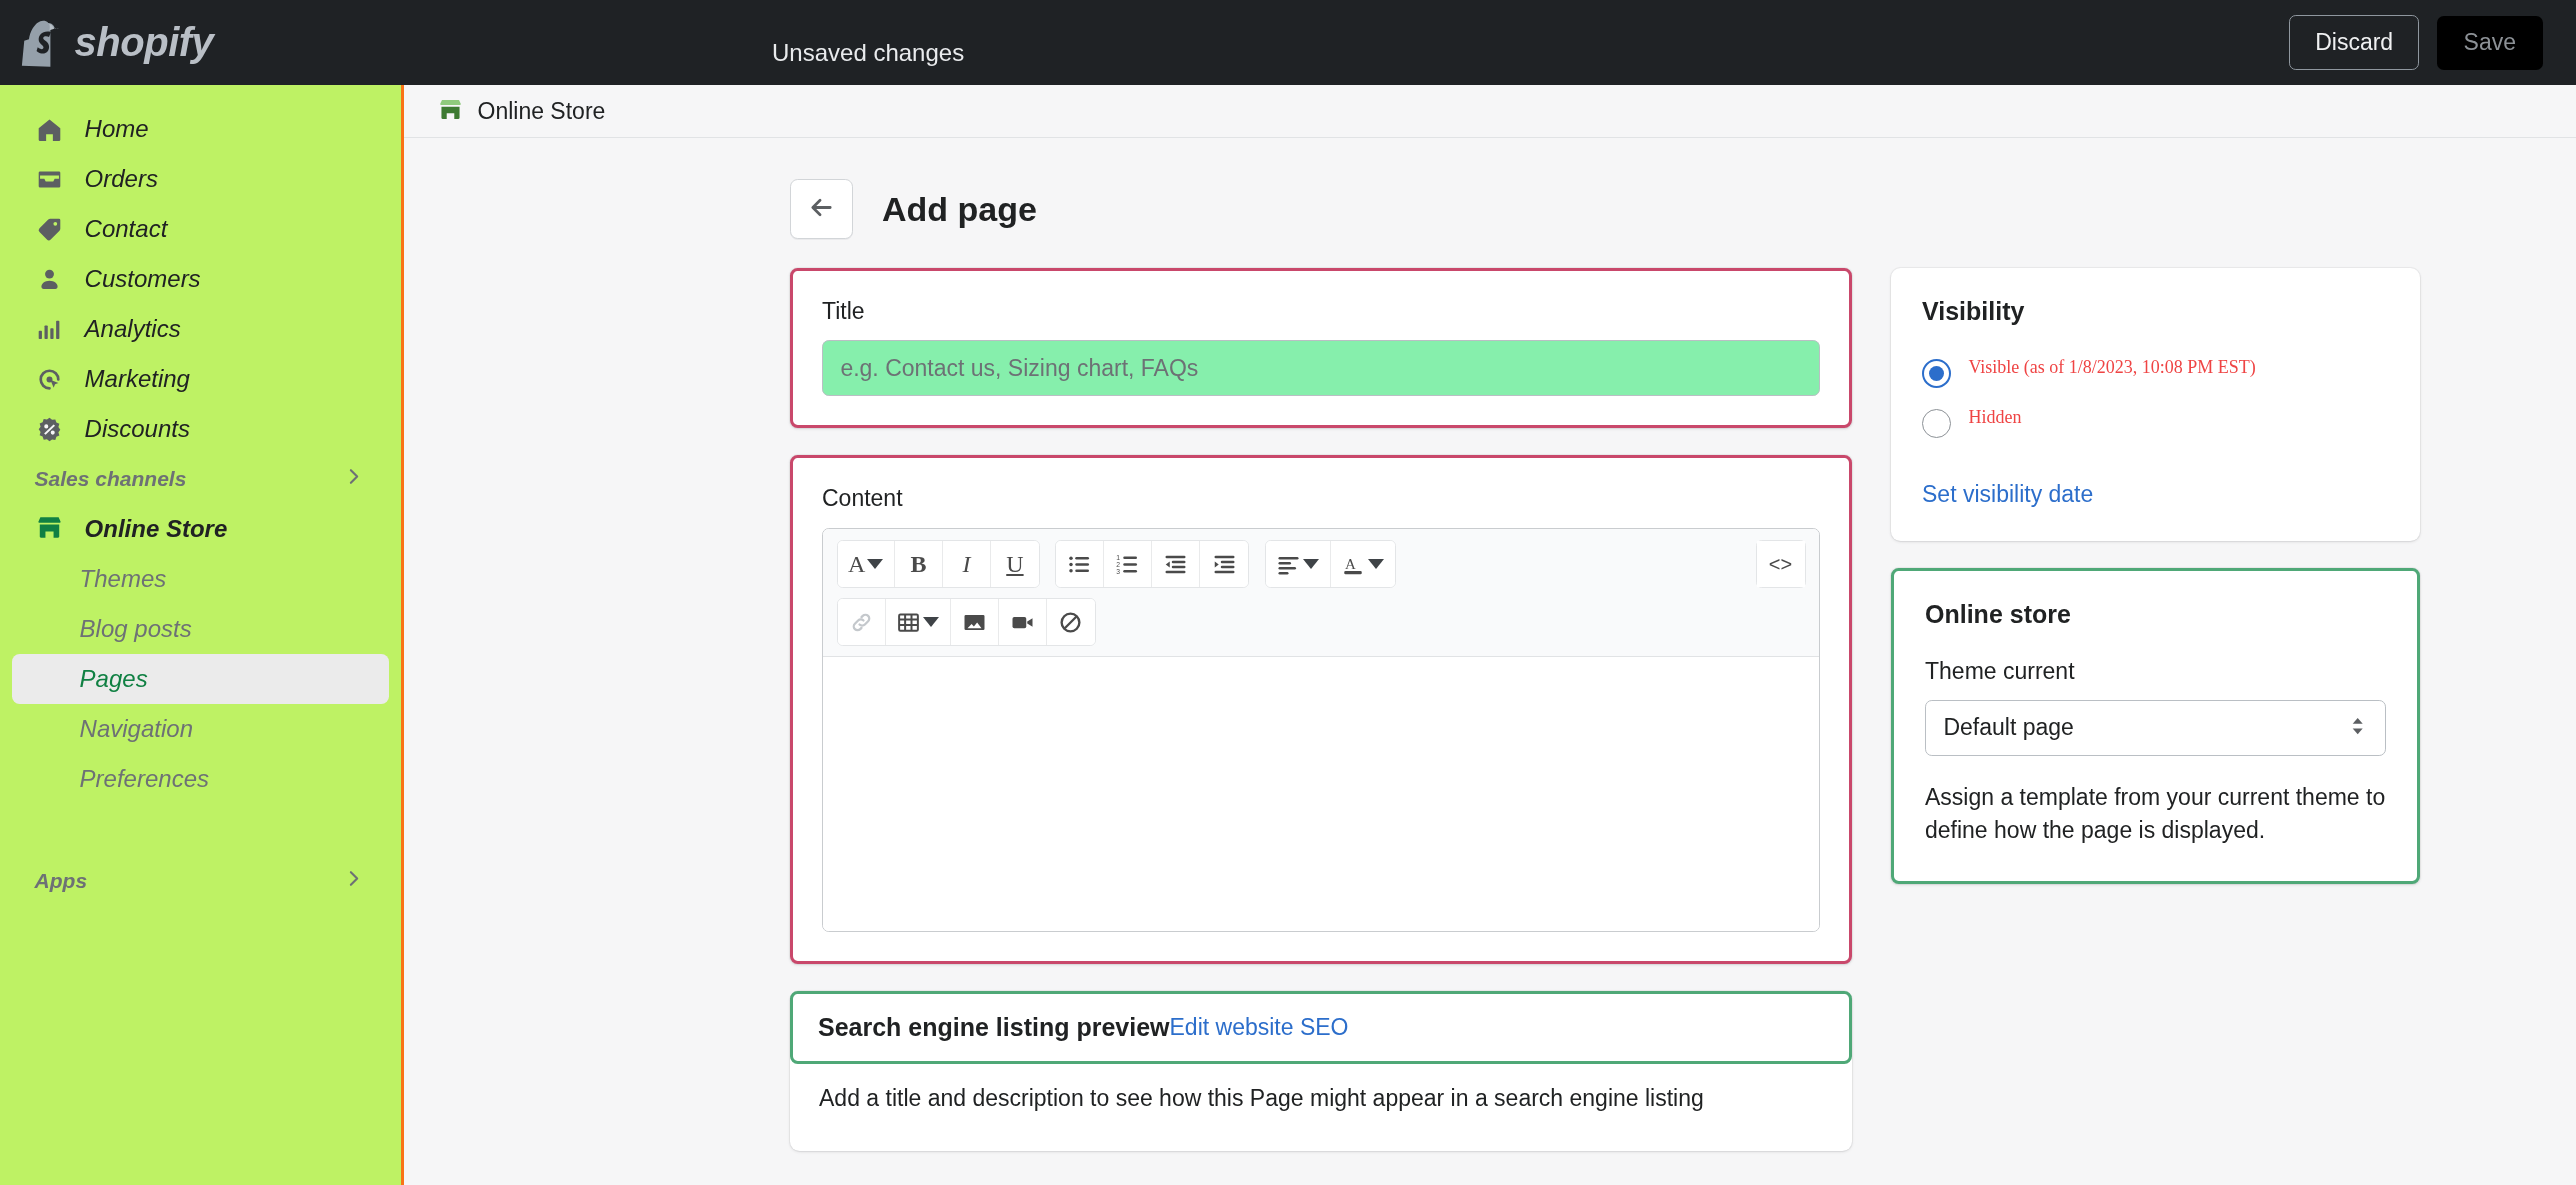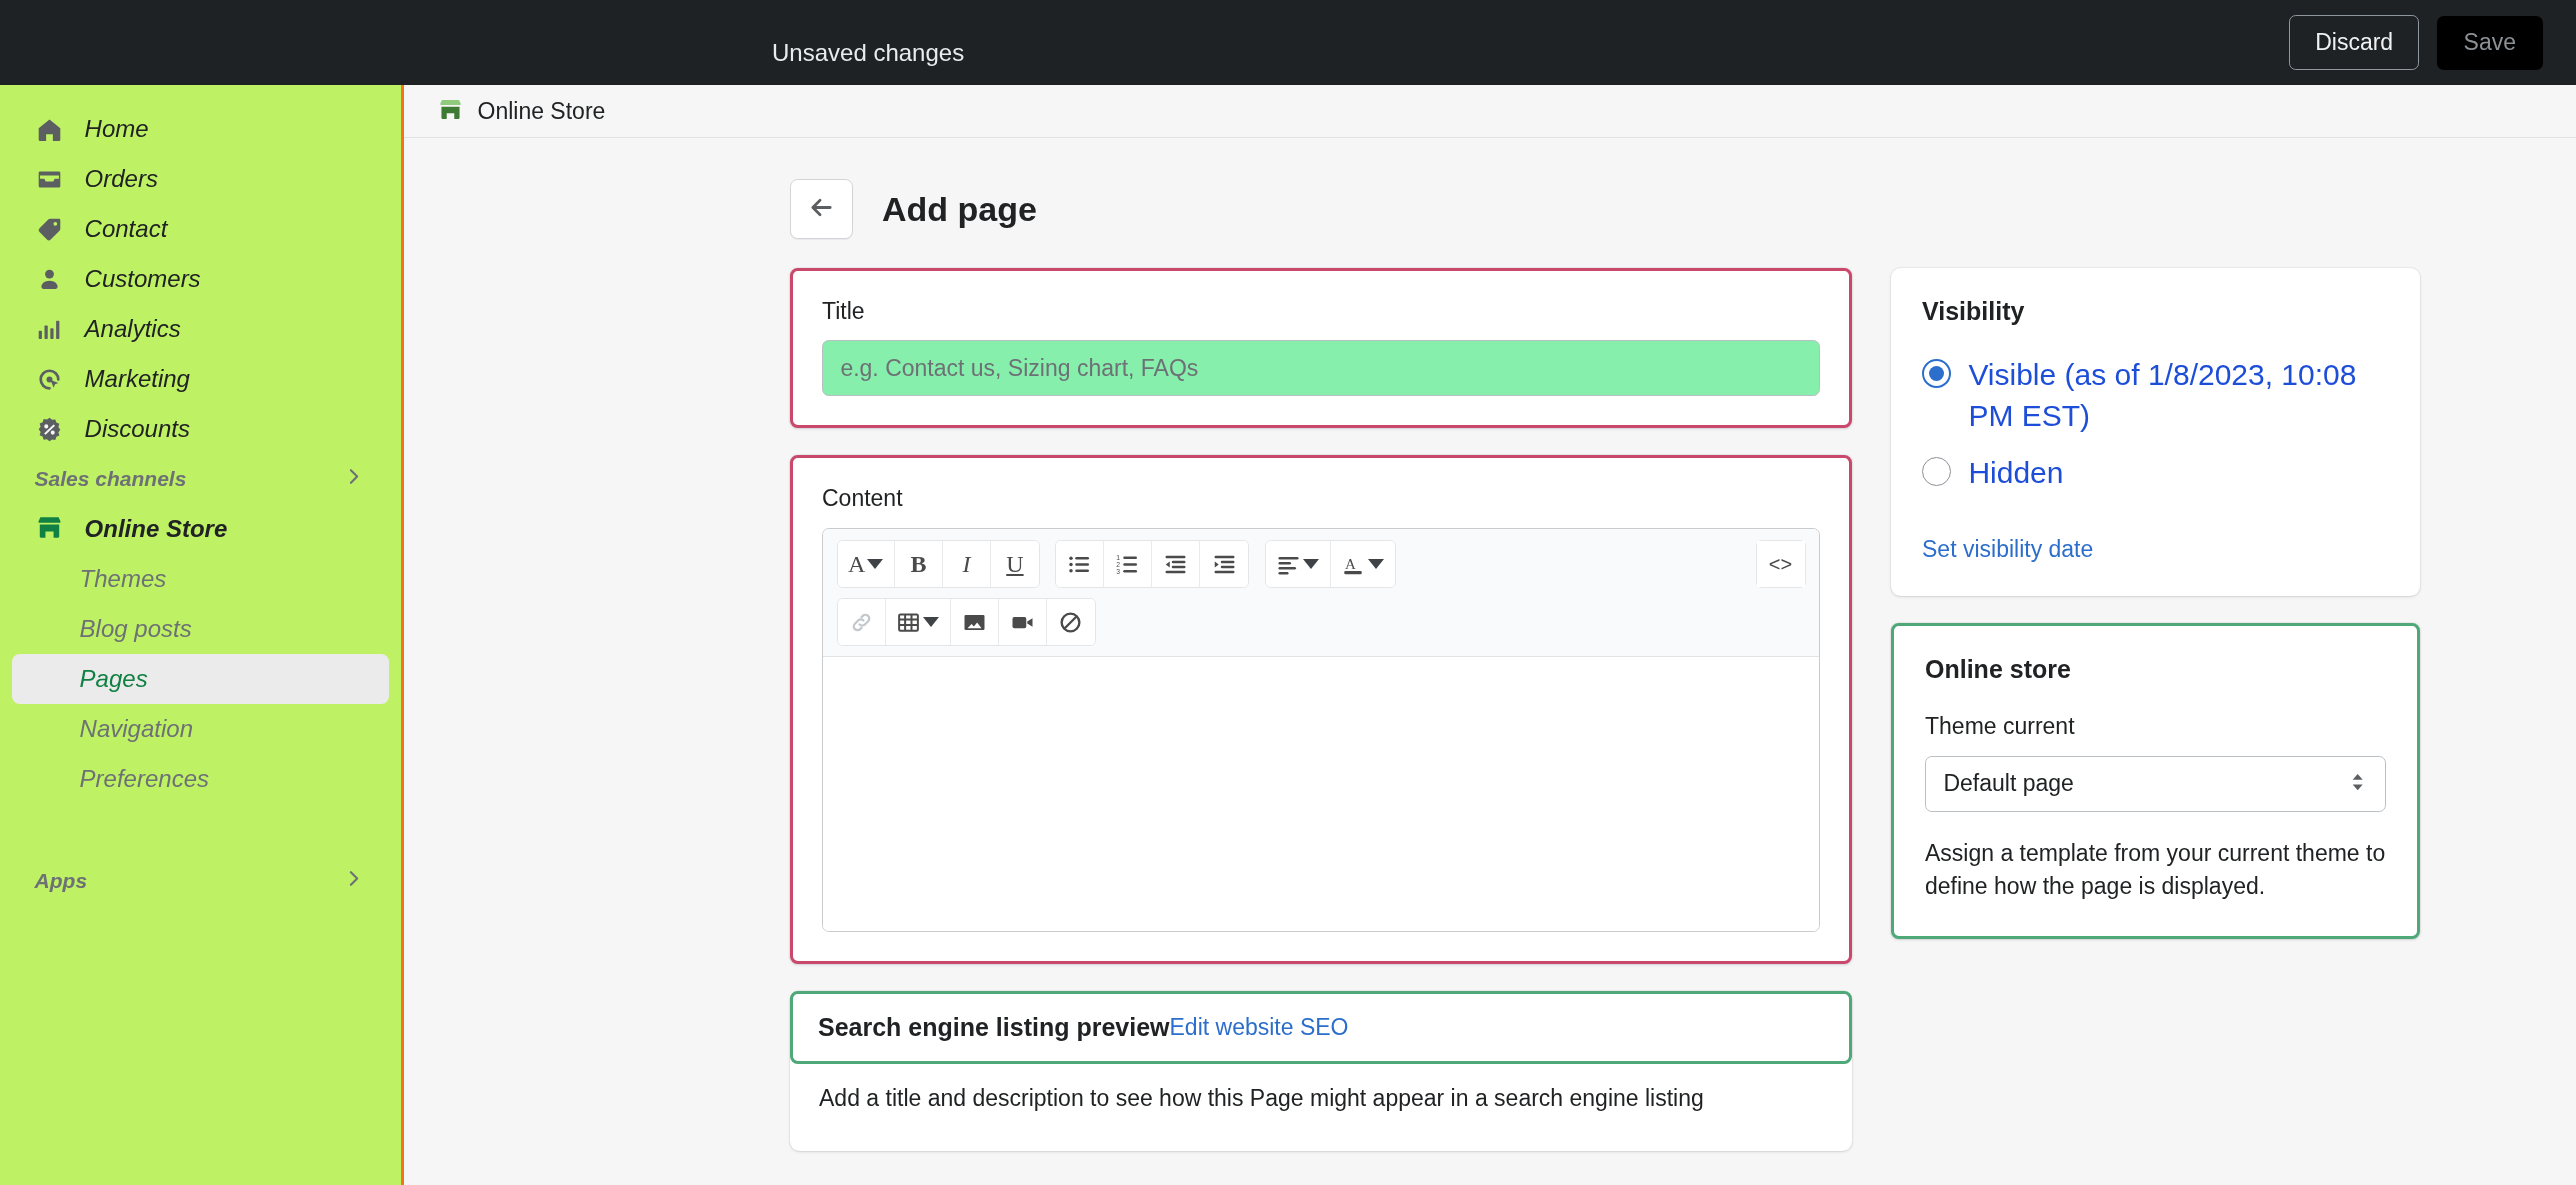--- a/index.html
+++ b/index.html
@@ -158,38 +158,46 @@
   .side-card-title { font-size: 25px; font-weight: 700; color: #202223; margin-bottom: 29px; }
   .radio-row { display: flex; align-items: flex-start; gap: 17.4px; margin-bottom: 17.4px; cursor: pointer; }
   .radio {
     width: 29px; height: 29px; border-radius: 50%; flex: 0 0 29px; margin-top: 3.9px;
     border: 1.9px solid #8c9196; background: #fff;
   }
   .radio.on { border: 2.9px solid #2c6ecb; background: #fff; position: relative; }
   .radio.on::after {
     content: ""; position: absolute; inset: 4.8px; border-radius: 50%; background: #2c6ecb;
   }
-  .radio-lbl { font-size: 30px; color: #1d4ed8; line-height: 1.35; }
+  .radio-lbl { font-size: 18px; color: #ef4444; line-height: 1.35; font-family: Liberation Serif, serif; }
   .side-link { color: #2c6ecb; font-size: 23px; margin-top: 25px; display: inline-block; cursor: pointer; }
   .select-wrap { position: relative; }
   .select-box {
     width: 100%; height: 56px; border: 1px solid #babfc4; border-radius: 6.8px;
     background: #fff; font-size: 23px; color: #202223; padding: 0 17.4px;
     display: flex; align-items: center; cursor: pointer;
   }
   .sel-arrows { position: absolute; right: 19.3px; top: 50%; transform: translateY(-50%); color: #5c5f62; }
   .help-text { font-size: 23px; color: #202223; line-height: 1.45; margin-top: 25px; }
   .mt28 { margin-top: 27px; }
 </style>
 </head>
 <body>
 
 <div class="app">
 
   <div class="topbar">
+    <div class="logo">
+      <svg class="logo-bag" viewBox="0 0 48 54">
+        <path d="M33 10c-.3-.2-.9-.3-1.5-.2 0 0-1 .3-2.7.8-.3-.9-.7-2-1.3-3.1C25.9 5 23.8 4 21.4 4h-.3c-.1-.1-.2-.2-.3-.3C19.4 2.1 17.5 1.4 15.3 1.5 11 1.6 6.8 4.7 3.4 10.2 1 14.1-.5 19 -.9 22.8l-5.4 1.7v.1L-9 53l32.6 1V10z" fill="#95a0aa" transform="translate(10,0)"></path>
+        <path d="M28 10.6c-1.7.5-3.6 1.1-5.5 1.7.5-2.1.6-4.9-.3-7.3 2.9.6 4.4 3.9 5.8 5.6z" fill="#b7bfc6" transform="translate(10,0)"></path>
+        <path d="M22 20c-.8-.4-2-.7-3.5-.7-3 0-3.1 1.9-3.1 2.4 0 2.6 6.7 3.6 6.7 9.6 0 4.7-3 7.8-7 7.8-4.8 0-7.3-3-7.3-3l1.3-4.3s2.5 2.2 4.6 2.2c1.4 0 2-1.1 2-1.9 0-3.4-5.5-3.6-5.5-9.1 0-4.6 3.3-9.1 10.1-9.1 2.6 0 3.9.7 3.9.7L22 20z" fill="#1f2225" transform="translate(10,0)"></path>
+      </svg>
+      <span class="logo-word">shopify</span>
+    </div>
     <div class="topbar-title">Unsaved changes</div>
     <div class="topbar-actions">
       <button class="btn-discard">Discard</button>
       <button class="btn-save">Save</button>
     </div>
   </div>
 
   <div class="body-row">
 
     <div class="sidebar">

